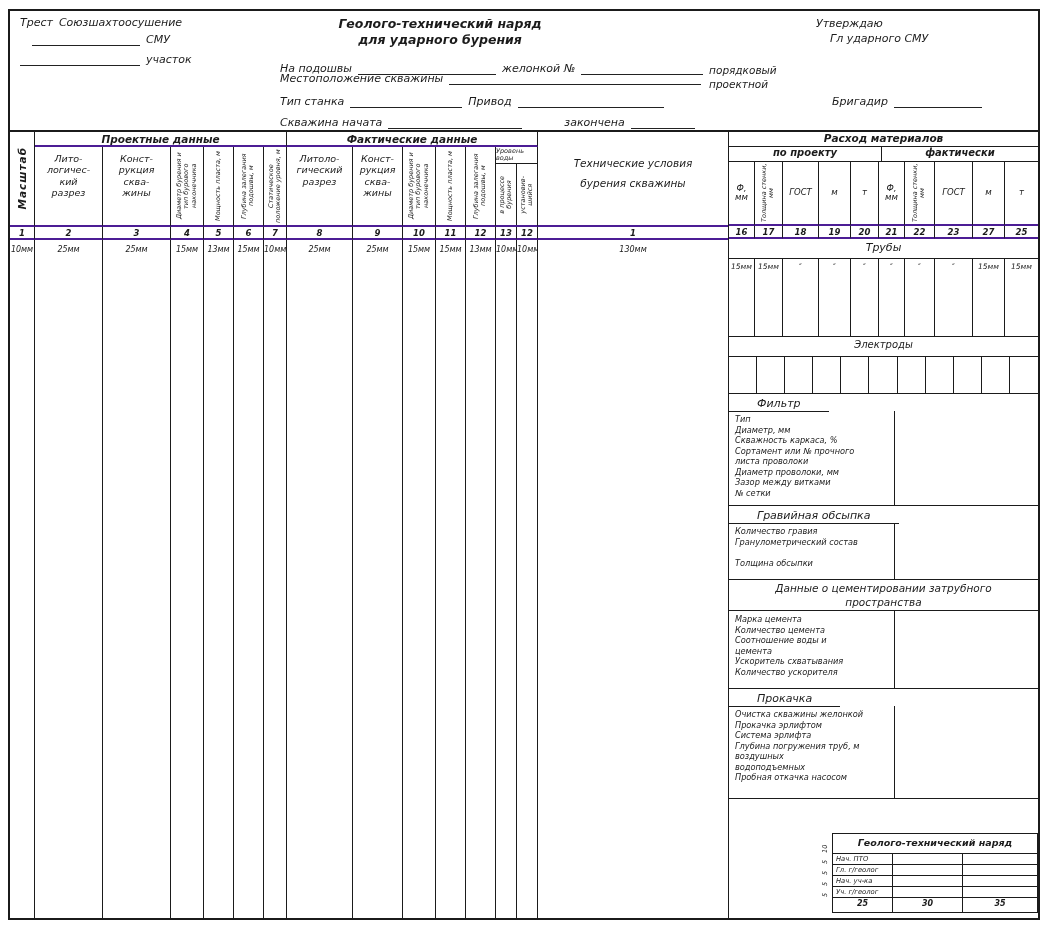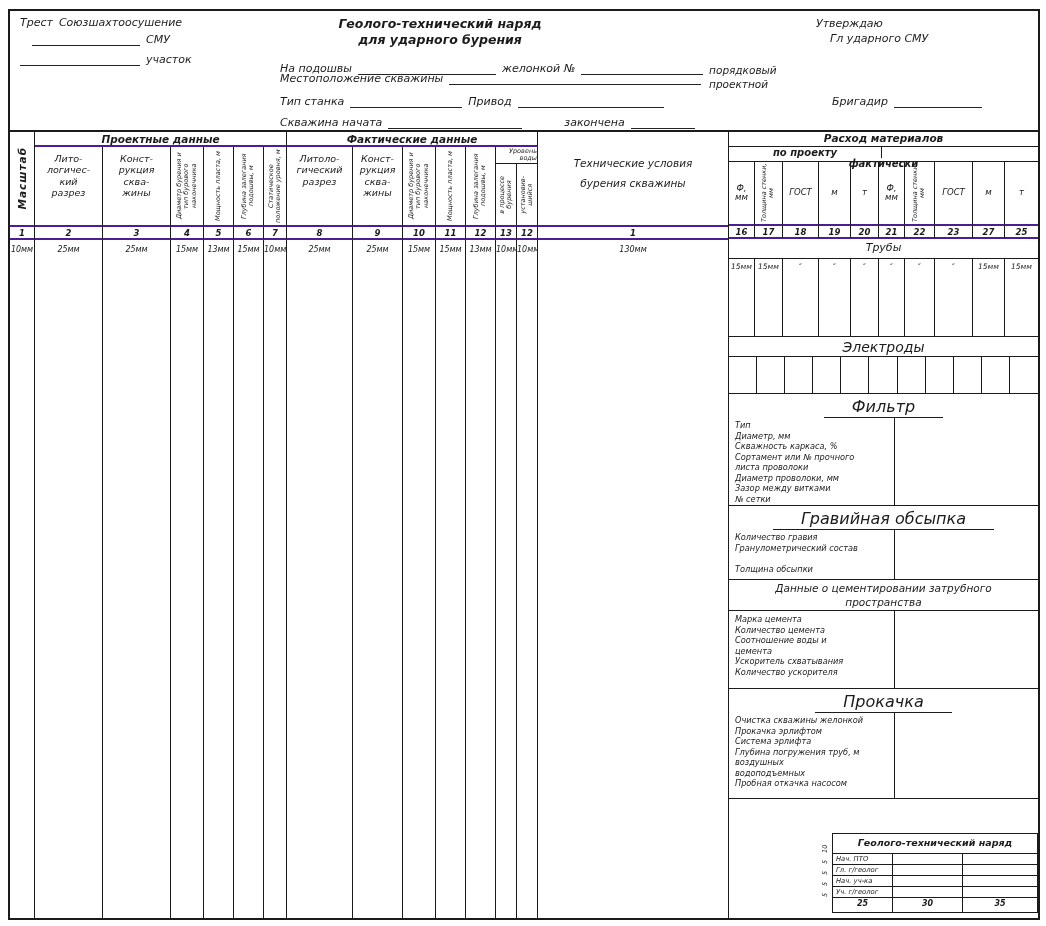--- a/index.html
+++ b/index.html
@@ -31,47 +31,47 @@
   .ghead { text-align:center; font-size:10.5px; font-weight:bold; padding-top:1px; }
   .ch { font-size:9.5px; text-align:center; padding-top:6px; line-height:1.2; }
   .rcell { display:flex; align-items:center; justify-content:center; }
   .rot { writing-mode:vertical-rl; transform:rotate(180deg);
     font-size:6.5px; line-height:1.15; text-align:center; max-height:76px; }
   .mas-t { font-size:10.5px; font-weight:bold; letter-spacing:1px; }
   .c15h { text-align:center; font-size:10.5px; padding-top:22px; line-height:1.9; }
   .num { font-size:8.5px; text-align:center; font-weight:bold; padding-top:1px; }
   .val { border-right:1px solid #1b1b1b; font-size:8px; text-align:center; padding-top:5px; }
   .uw { display:flex; flex-direction:column; }
-  .uw-top { font-size:6.5px; text-align:right; line-height:1.1; border-bottom:1px solid #1b1b1b; padding:1px 0; }
+  .uw-top { font-size:6.5px; text-align:left; line-height:1.1; border-bottom:1px solid #1b1b1b; padding:1px 0; }
   .uw-cells { flex:1; display:flex; min-height:0; }
   .uw-cells > div { flex:1; display:flex; align-items:center; justify-content:center; }
   .uw-cells > div:first-child { border-right:1px solid #1b1b1b; }
 
   
   .rs { width:310px; flex:none; border-left:1px solid #1b1b1b; display:flex; flex-direction:column; }
   .band { border-bottom:1px solid #1b1b1b; text-align:center; flex:none; }
   .rs-title { height:15px; font-size:10.5px; font-weight:bold; }
-  .pf { height:15px; display:flex; font-size:10px; font-weight:bold;flex-direction:column; }
+  .pf { height:15px; display:flex; font-size:10px; font-weight:bold; }
   .pf > div:first-child { width:153px; border-right:1px solid #1b1b1b; }
   .pf > div:last-child { flex:1; }
   .matgrid { display:grid; flex:none;
     grid-template-columns:26px 28px 36px 32px 28px 26px 30px 38px 32px 1fr;
     grid-template-rows:64px 13px; border-bottom:0; }
   .mh { display:flex; align-items:center; justify-content:center; font-size:8.5px;
     text-align:center; line-height:1.1; }
   .truby-t { height:20px; font-size:11px; padding-top:2px; }
   .tgrid { display:grid; height:78px; flex:none;
     grid-template-columns:26px 28px 36px 32px 28px 26px 30px 38px 32px 1fr; }
   .tval { border-right:1px solid #1b1b1b; border-bottom:1px solid #1b1b1b;
     font-size:7.5px; text-align:center; padding-top:3px; }
-  .el-t { height:20px; font-size:14px; padding-top:2px; }
+  .el-t { height:20px; font-size:10px; padding-top:2px; }
   .elgrid { display:grid; height:37px; grid-template-columns:repeat(11,1fr); flex:none; }
   .elgrid > div { border-right:1px solid #1b1b1b; border-bottom:1px solid #1b1b1b; }
   .sec { flex:none; border-bottom:1px solid #1b1b1b; display:flex; flex-direction:column; }
-  .sec-t { text-align:center; font-size:16px; padding:3px 0 1px 0; flex:none; }
+  .sec-t { font-size:11px; padding:3px 0 1px 0; flex:none; }
   .sec-t span { border-bottom:1px solid #1b1b1b; padding:0 28px 1px 28px; }
   .sec-body { flex:1; display:flex; min-height:0; }
   .sec-lab { width:166px; border-right:1px solid #1b1b1b; font-size:8.2px;
     line-height:1.28; padding:3px 0 0 6px; }
   .cem-h { text-align:center; font-size:10.5px; line-height:1.35; padding:1px 0;
     border-bottom:1px solid #1b1b1b; flex:none; }
   .rs-rest { flex:1; position:relative; }
 
   
   .tb { position:absolute; right:0; bottom:5px; display:flex; }

